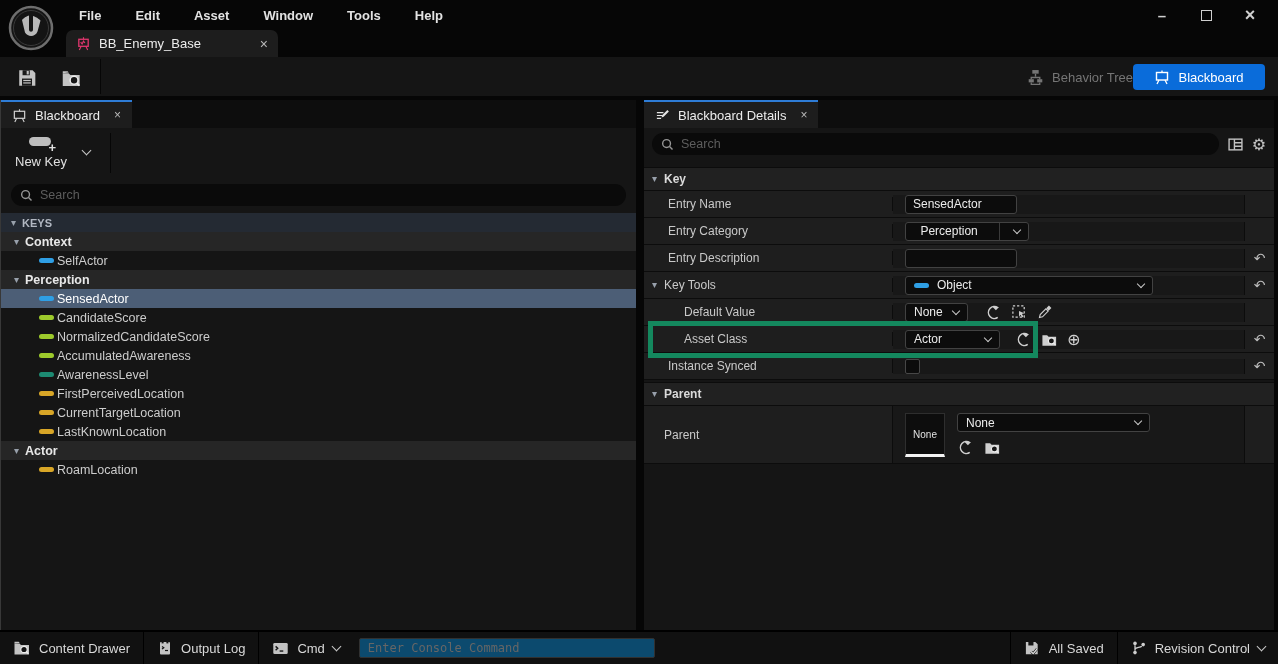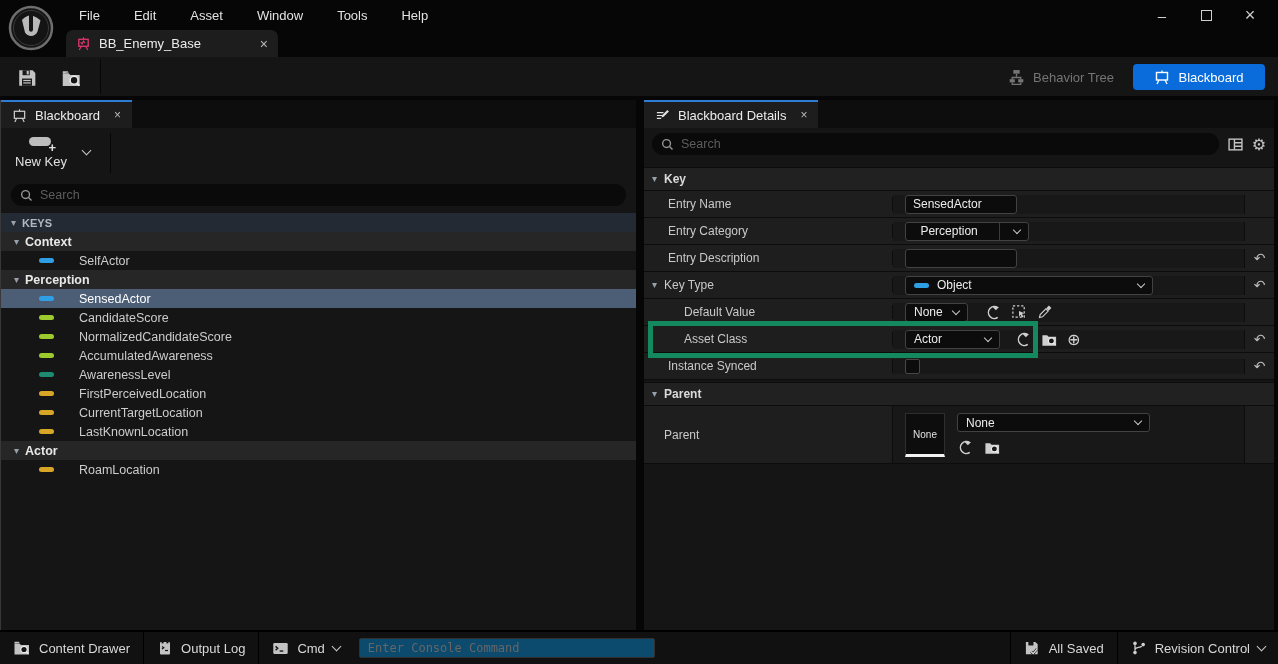--- a/index.html
+++ b/index.html
@@ -5,40 +5,40 @@
   * { margin:0; padding:0; box-sizing:border-box; }
   html,body { width:1278px; height:664px; overflow:hidden; }
   body {
     background:#060606; color:#d6d6d6;
     font-family:"Liberation Sans","DejaVu Sans",sans-serif;
     font-size:12px; position:relative;
   }
   svg { display:block; }
 
   
-  .titlebar { position:absolute; top:0; left:0; right:0; height:30px; background:#060606; }
+  .titlebar { position:absolute; top:0; left:0; right:0; height:30px; background:#060606;font-weight:bold; }
   .logo { position:absolute; left:8px; top:5px; width:46px; height:46px; z-index:20; }
   .menus { position:absolute; left:62px; top:0; height:30px; display:flex; align-items:center; }
   .menu-item { padding:0 17px; color:#e2e2e2; font-size:13px; cursor:default; }
   .win-controls { position:absolute; right:6px; top:0; height:30px; display:flex; }
   .win-btn { width:44px; height:30px; display:flex; align-items:center; justify-content:center; color:#cfcfcf; font-size:15px; }
   .max-glyph { width:11px; height:11px; border:1.5px solid #cfcfcf; }
 
   
   .asset-tab-row { position:absolute; top:30px; left:0; right:0; height:27px; background:#060606; }
   .asset-tab { position:absolute; left:66px; top:0; width:212px; height:27px; background:#1d1d1d;
     border-radius:7px 7px 0 0; display:flex; align-items:center; padding:0 10px; gap:8px; }
   .asset-tab-label { color:#ececec; font-size:13px; flex:1; }
   .close-x { color:#b9b9b9; font-size:14px; line-height:1; }
 
   
   .toolbar { position:absolute; top:57px; left:0; right:0; height:41px; background:#151515; border-bottom:2px solid #060606; }
   .tb-icon-btn { position:absolute; top:8px; width:26px; height:26px; display:flex; align-items:center; justify-content:center; }
   .tb-sep { position:absolute; top:2px; left:100px; width:1px; height:35px; background:#060606; }
-  .bt-ghost { position:absolute; right:164px; top:8px; height:25px; display:flex; align-items:center; gap:8px; color:#757575; font-size:13px; }
+  .bt-ghost { position:absolute; right:145px; top:8px; height:25px; display:flex; align-items:center; gap:8px; color:#757575; font-size:13px; }
   .bb-btn { position:absolute; right:13px; top:7px; width:132px; height:26px; border-radius:4px;
     display:flex; align-items:center; justify-content:center; gap:8px; color:#fff; font-size:13px; background:#0a6cda; }
 
   
   .main { position:absolute; top:98px; left:0; right:0; bottom:34px; background:#060606; }
   .left-panel { position:absolute; left:0; top:2px; width:636px; bottom:0; background:#151515; border-left:1px solid #383838; }
   .right-panel { position:absolute; left:644px; right:4px; top:2px; bottom:0; background:#151515; }
 
   .tab-strip { height:28px; background:#0d0d0d; position:relative; }
   .panel-tab { position:absolute; left:0; top:0; height:28px; background:#1d1d1d; border-top:2px solid #2e7cd6;
@@ -63,21 +63,21 @@
     font-family:"Liberation Sans","DejaVu Sans",sans-serif; }
   .search-bar input::placeholder { color:#5d5d5d; }
   .left-search { margin:6px 10px 0 10px; }
 
   
   .keys-header { margin-top:7px; height:19px; background:#242a33; display:flex; align-items:center; gap:6px; padding-left:10px; }
   .keys-header-label { font-size:11px; font-weight:bold; color:#b2b8c2; }
   .tri { color:#98a0ab; font-size:10px; line-height:1; }
   .tree-row { height:19px; display:flex; align-items:center; font-size:12.5px; }
   .tree-row.category { background:#262626; gap:6px; padding-left:13px; font-weight:bold; color:#e8e8e8; }
-  .tree-row.key { gap:25px; padding-left:38px; color:#cccccc; }
+  .tree-row.key { gap:3px; padding-left:38px; color:#cccccc; }
   .key-pill { width:15px; height:5px; border-radius:3px; flex:none; }
 
   
   .details-search-row { height:32px; display:flex; align-items:center; padding:0 8px 0 8px; gap:9px; }
   .details-search-row .search-bar { flex:1; }
   .section-header { height:24px; margin-top:7px; background:#212121; border-top:1px solid #0c0c0c; border-bottom:1px solid #0c0c0c;
     display:flex; align-items:center; gap:7px; padding-left:8px; font-weight:bold; font-size:12px; color:#dadada; }
   .section-header.parent-hdr { margin-top:2px; }
   .prop-row { position:relative; height:27px; display:flex; background:#1e1e1e; border-bottom:1px solid #0c0c0c;align-items:center; }
   .prop-name { width:249px; flex:none; display:flex; align-items:center; gap:7px; padding-left:24px;
@@ -361,21 +361,21 @@
         <div class="txt"></div>
       </div>
       <div class="prop-revert">
           <span>↶</span>
         </div>
     </div>
 
     <div class="prop-row">
       <div class="prop-name with-tri">
         <span class="tri">▾</span>
-        <span>Key Type</span>
+        <span>Key Tools</span>
       </div>
       <div class="prop-value">
         <div class="dd" style="width:248px;">
           <span class="key-pill" style="background:#2f9fe5;"></span>
           <span>Object</span>
           <span class="chev"></span>
         </div>
       </div>
       <div class="prop-revert">
           <span>↶</span>

